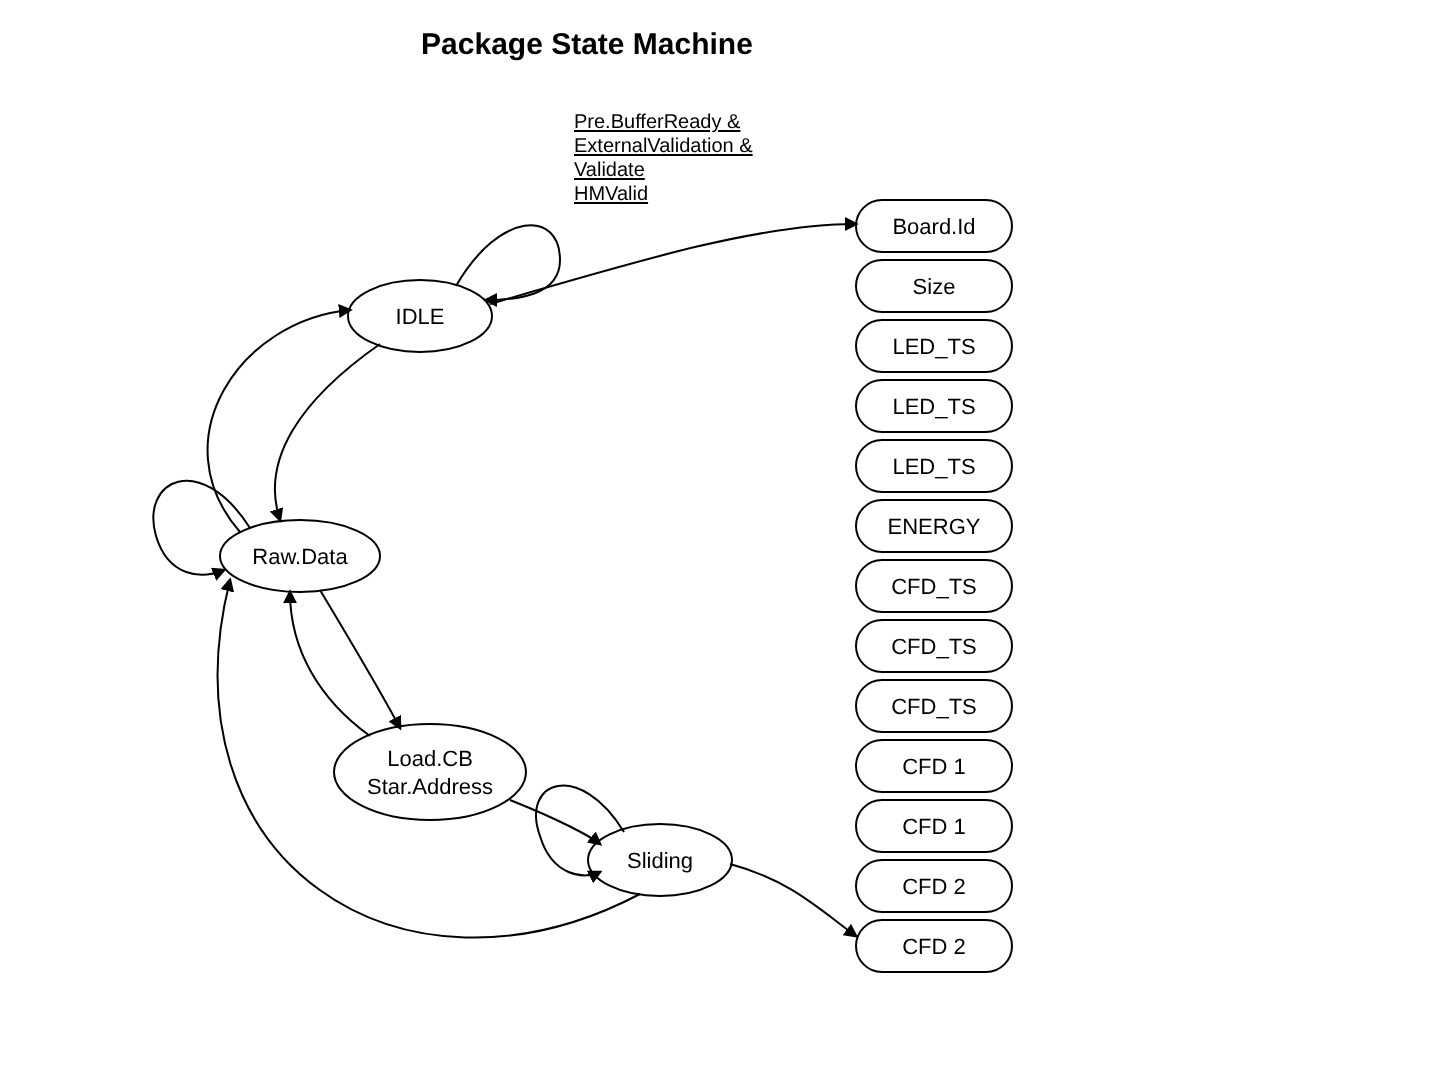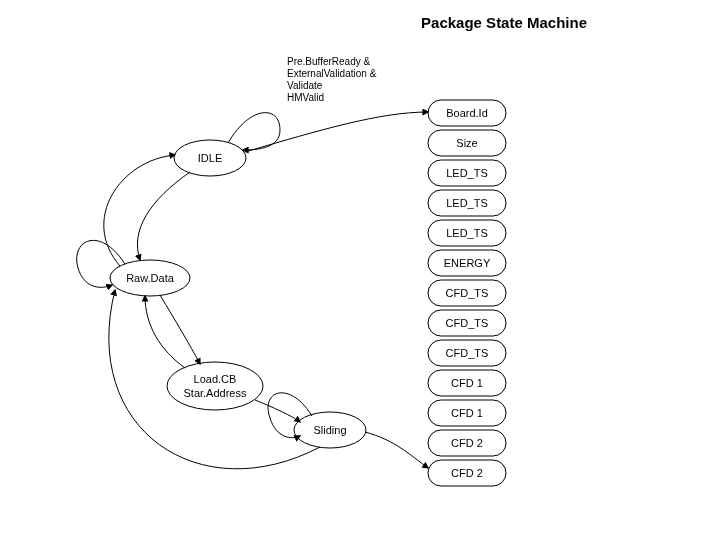--- a/index.html
+++ b/index.html
@@ -10,31 +10,32 @@
     background: #fff;
     font-family: Arial, Helvetica, sans-serif;
     position: relative;
     overflow: hidden;
   }
   .title {
     position: absolute;
     top: 14px;
     left: 0;
     width: 587px;
-    text-align: right;
+    text-align: center;
     font-size: 15px;
     font-weight: bold;
   }
   .trigger {
     position: absolute;
     top: 56px;
     left: 287px;
     font-size: 10px;
     line-height: 12px;
     white-space: pre;
+    text-decoration: underline;
   }
   svg.canvas {
     position: absolute;
     top: 0;
     left: 0;
   }
   .node-label {
     font-size: 11px;
     text-anchor: middle;
     dominant-baseline: middle;

